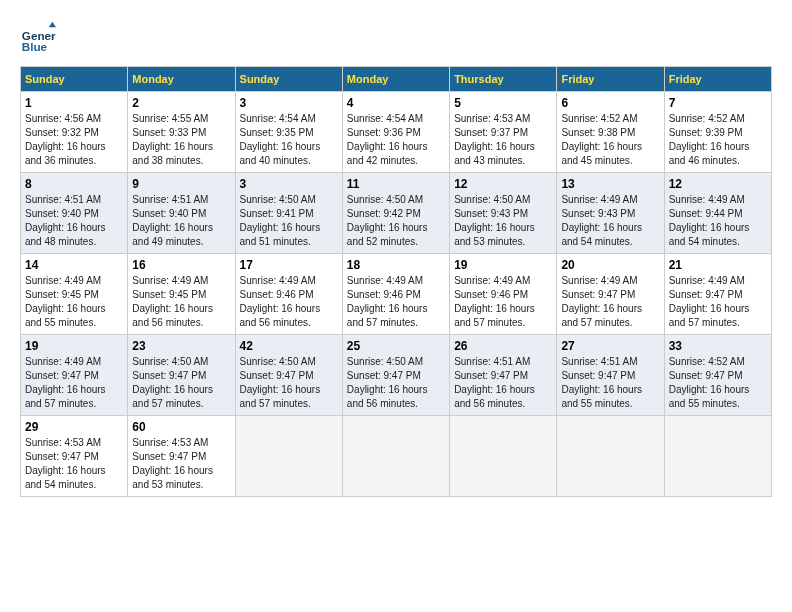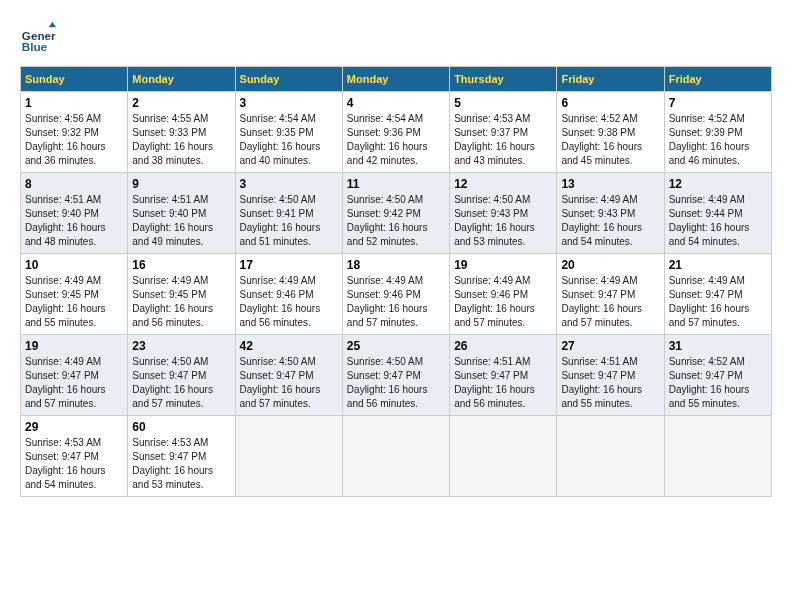--- a/index.html
+++ b/index.html
@@ -168,21 +168,21 @@
           <span class="day-num">13</span>
           <div class="day-info">Sunrise: 4:49 AM<br>Sunset: 9:43 PM<br>Daylight: 16 hours and 54 minutes.</div>
         </td>
         <td>
           <span class="day-num">12</span>
           <div class="day-info">Sunrise: 4:49 AM<br>Sunset: 9:44 PM<br>Daylight: 16 hours and 54 minutes.</div>
         </td>
       </tr>
       <tr class="row-odd">
         <td>
-          <span class="day-num">10</span>
+          <span class="day-num">14</span>
           <div class="day-info">Sunrise: 4:49 AM<br>Sunset: 9:45 PM<br>Daylight: 16 hours and 55 minutes.</div>
         </td>
         <td>
           <span class="day-num">16</span>
           <div class="day-info">Sunrise: 4:49 AM<br>Sunset: 9:45 PM<br>Daylight: 16 hours and 56 minutes.</div>
         </td>
         <td>
           <span class="day-num">17</span>
           <div class="day-info">Sunrise: 4:49 AM<br>Sunset: 9:46 PM<br>Daylight: 16 hours and 56 minutes.</div>
         </td>
@@ -222,21 +222,21 @@
         </td>
         <td>
           <span class="day-num">26</span>
           <div class="day-info">Sunrise: 4:51 AM<br>Sunset: 9:47 PM<br>Daylight: 16 hours and 56 minutes.</div>
         </td>
         <td>
           <span class="day-num">27</span>
           <div class="day-info">Sunrise: 4:51 AM<br>Sunset: 9:47 PM<br>Daylight: 16 hours and 55 minutes.</div>
         </td>
         <td>
-          <span class="day-num">31</span>
+          <span class="day-num">33</span>
           <div class="day-info">Sunrise: 4:52 AM<br>Sunset: 9:47 PM<br>Daylight: 16 hours and 55 minutes.</div>
         </td>
       </tr>
       <tr class="row-odd">
         <td>
           <span class="day-num">29</span>
           <div class="day-info">Sunrise: 4:53 AM<br>Sunset: 9:47 PM<br>Daylight: 16 hours and 54 minutes.</div>
         </td>
         <td>
           <span class="day-num">60</span>

